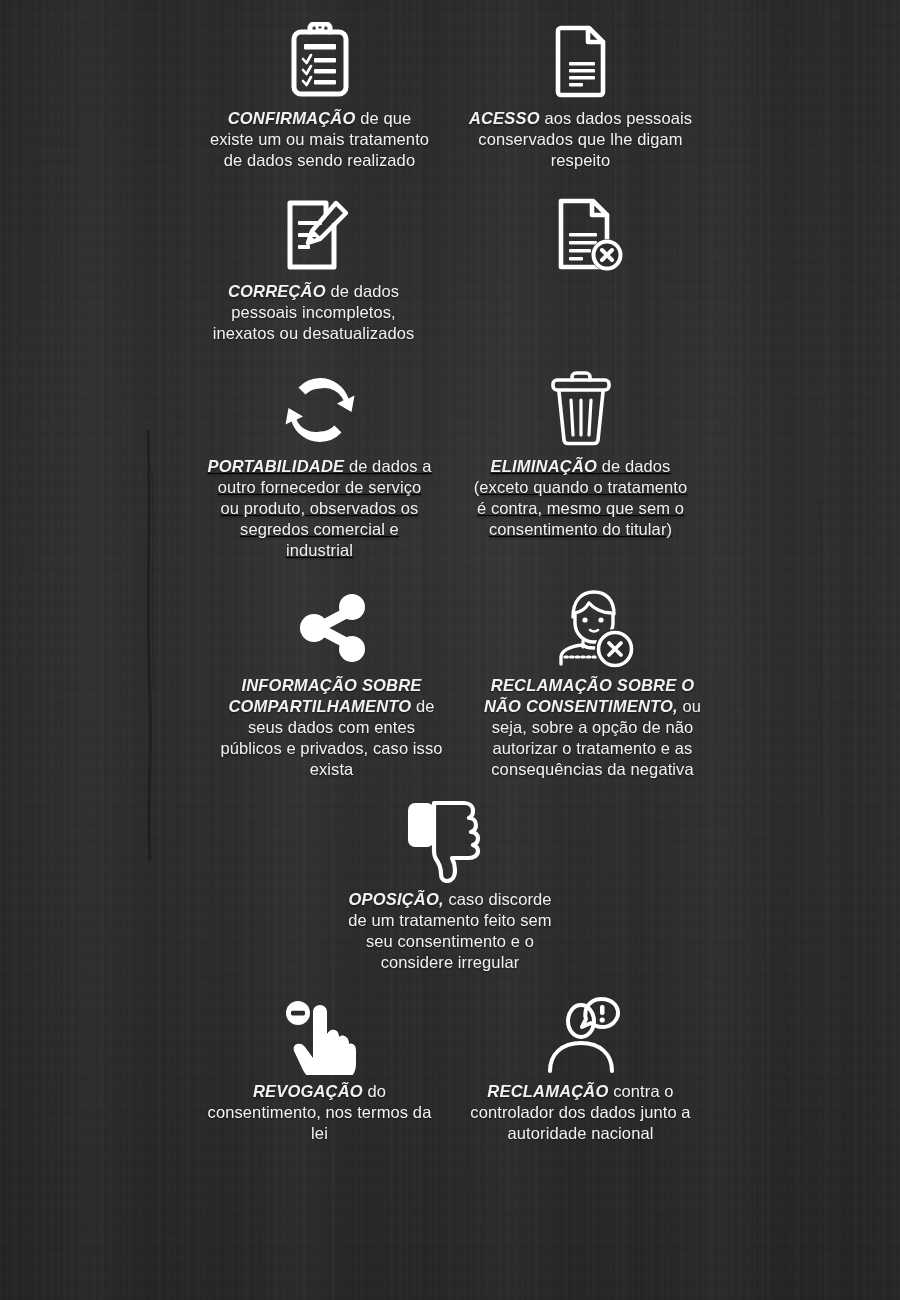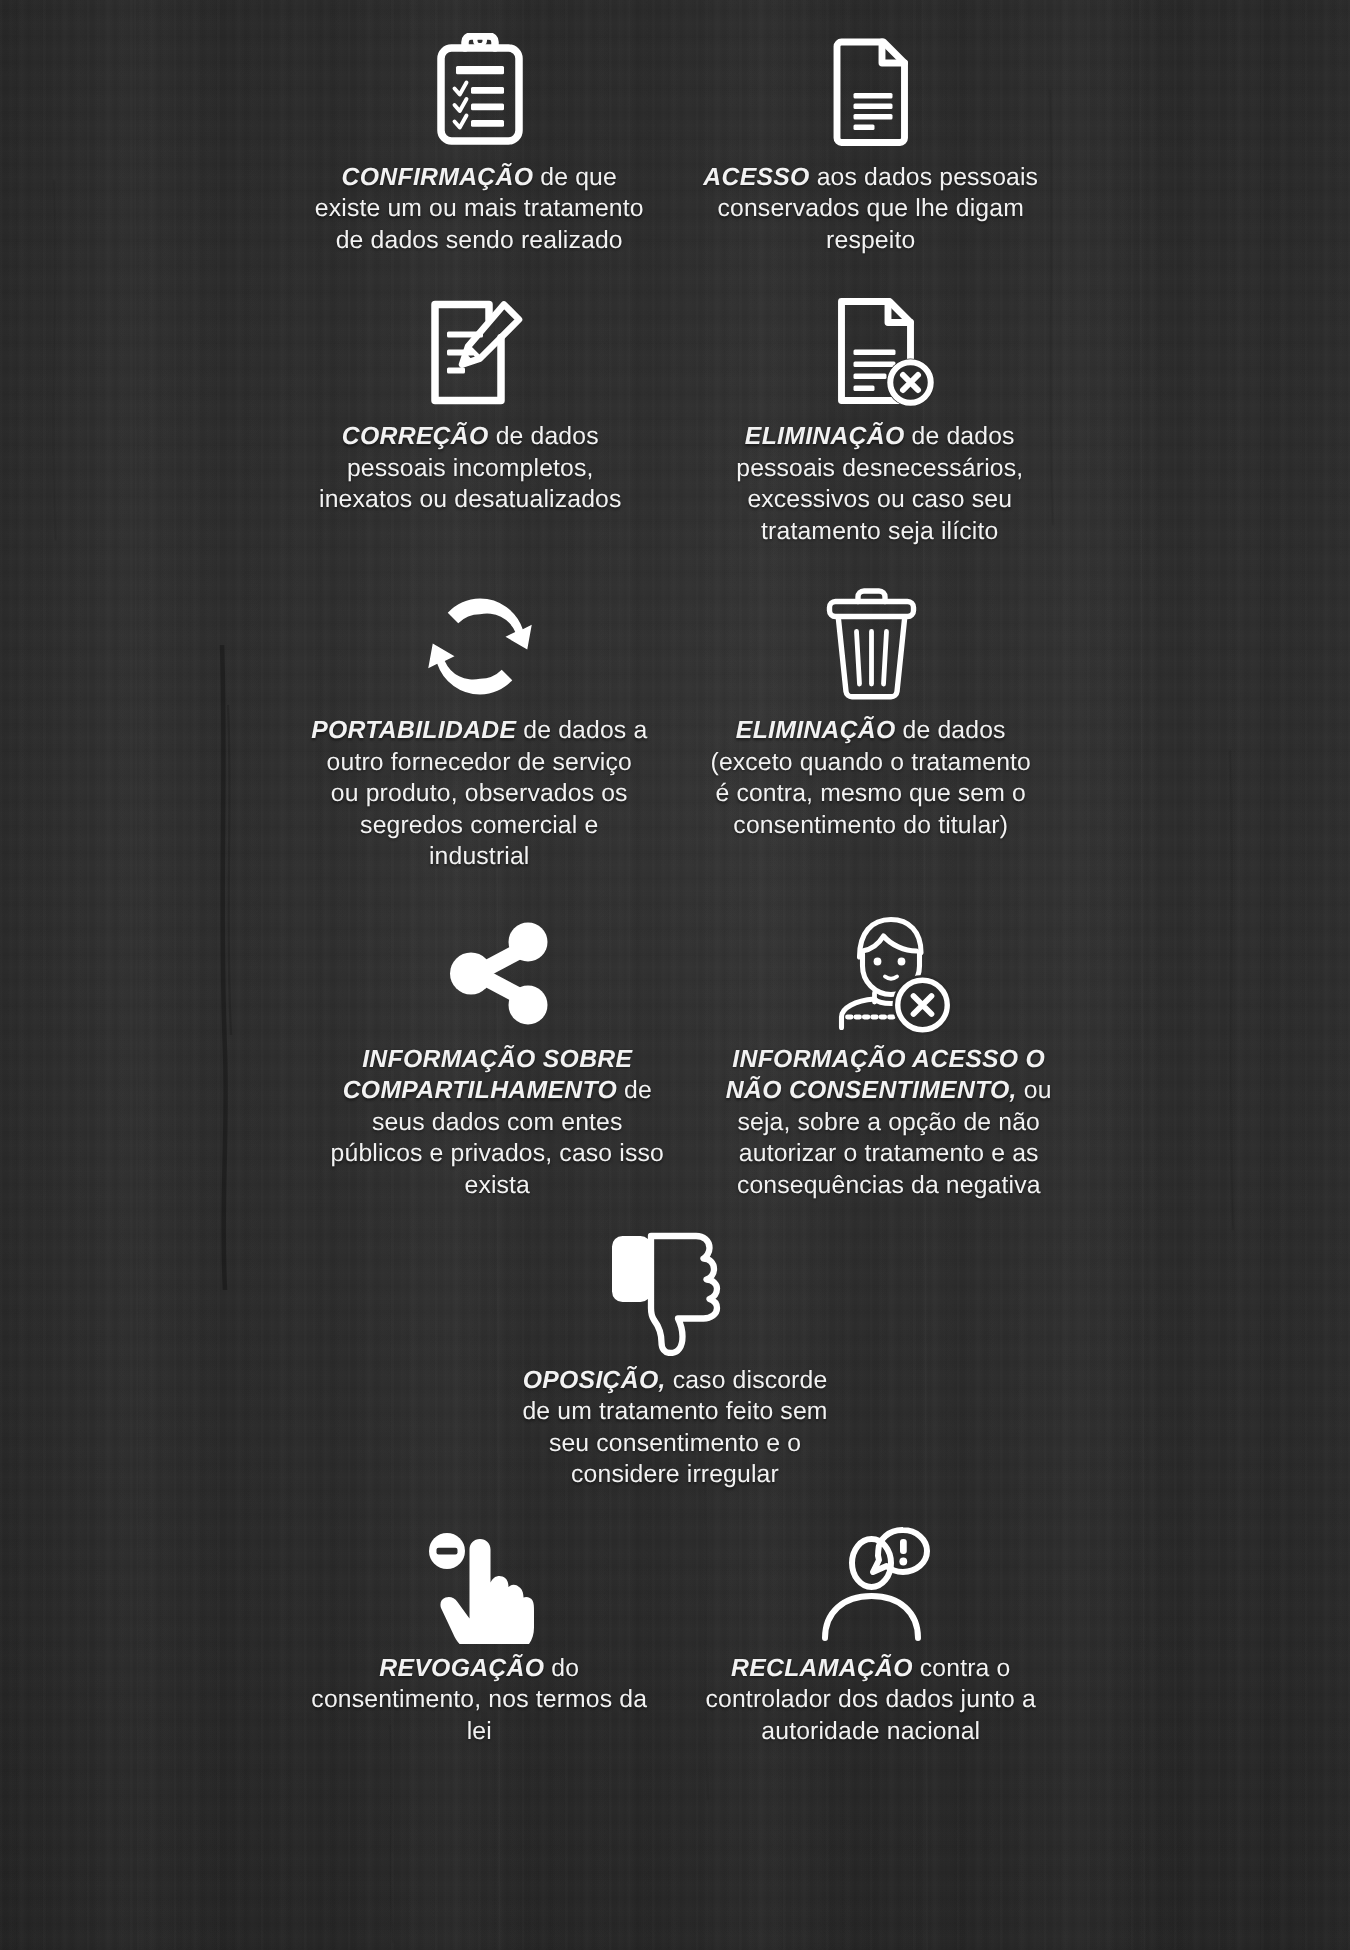--- a/index.html
+++ b/index.html
@@ -103,21 +103,21 @@
     letter-spacing: 0.2px;
   }
 
   
   #row-1 { padding-top: 22px; }
   #row-1 .card-icon { height: 80px; }
 
   #row-2 { padding-top: 24px; gap: 12px; }
   #row-2 .card-icon { height: 80px; }
 
-  #row-3 { padding-top: 26px; }
+  #row-3 { padding-top: 26px; text-decoration: underline; }
   #row-3 .card-icon { height: 80px; }
 
   #row-4 { padding-top: 26px; margin-left: 12px; }
   #row-4 .card-icon { height: 82px; }
 
   #row-5 { padding-top: 22px; }
   #row-5 .card-icon { height: 80px; }
 
   #row-6 { padding-top: 18px; }
   #row-6 .card-icon { height: 85px; }
@@ -225,23 +225,20 @@
           <path class="stroke" d="M45 6 L45 20 L60 20" stroke-width="4.6"></path>
           <rect class="solid" x="22" y="38" width="28" height="3.6" rx="1"></rect>
           <rect class="solid" x="22" y="46" width="28" height="3.6" rx="1"></rect>
           <rect class="solid" x="22" y="54" width="22" height="3.6" rx="1"></rect>
           <rect class="solid" x="22" y="62" width="14" height="3.6" rx="1"></rect>
           <circle cx="60" cy="60" r="16" fill="#2c2c2c" stroke="none"></circle>
           <circle class="stroke" cx="60" cy="60" r="13.5" stroke-width="4"></circle>
           <path class="stroke" d="M55 55 L65 65 M65 55 L55 65" stroke-width="4"></path>
         </svg>
       </div>
-      <div class="card-text">
-        <span class="kw">ELIMINAÇÃO</span><span> de dados pessoais desnecessários, excessivos ou caso seu tratamento seja ilícito</span>
-      </div>
     </div>
 
   </div>
 
   <div class="row" id="row-3">
 
     <div class="card col-left">
       <div class="card-icon">
         <svg width="84" height="80" viewBox="0 0 84 80">
           <path class="solid" d="M42 8 a30 30 0 0 1 28.5 20.5 l6 -3 l-3 16.5 l-14.5 -8.5 l6.5 -3.2 A20.5 20.5 0 0 0 42 18.5 a20.5 20.5 0 0 0 -14.5 6 l-7 -7 A30.4 30.4 0 0 1 42 8 z"></path>
@@ -299,21 +296,21 @@
           <path class="stroke" d="M14 77 v-7 c0 -6 9 -11 22 -12 c4 4 18 4 22 0 c4 0.5 7 1.5 10 3" stroke-width="3.4"></path>
           <g stroke-dasharray="2.4 3.2">
             <path class="stroke" d="M18 70 L52 70" stroke-width="3.2"></path>
           </g>
           <circle cx="68" cy="62" r="20" fill="#2c2c2c" stroke="none"></circle>
           <circle class="stroke" cx="68" cy="62" r="16.5" stroke-width="3.6"></circle>
           <path class="stroke" d="M62 56 L74 68 M74 56 L62 68" stroke-width="3.8"></path>
         </svg>
       </div>
       <div class="card-text">
-        <span class="kw">INFORMAÇÃO ACESSO O NÃO CONSENTIMENTO,</span><span> ou seja, sobre a opção de não autorizar o tratamento e as consequências da negativa</span>
+        <span class="kw">RECLAMAÇÃO SOBRE O NÃO CONSENTIMENTO,</span><span> ou seja, sobre a opção de não autorizar o tratamento e as consequências da negativa</span>
       </div>
     </div>
 
   </div>
 
   <div class="row" id="row-6">
 
     <div class="card">
       <div class="card-icon">
         <svg width="100" height="86" viewBox="0 0 100 86">

